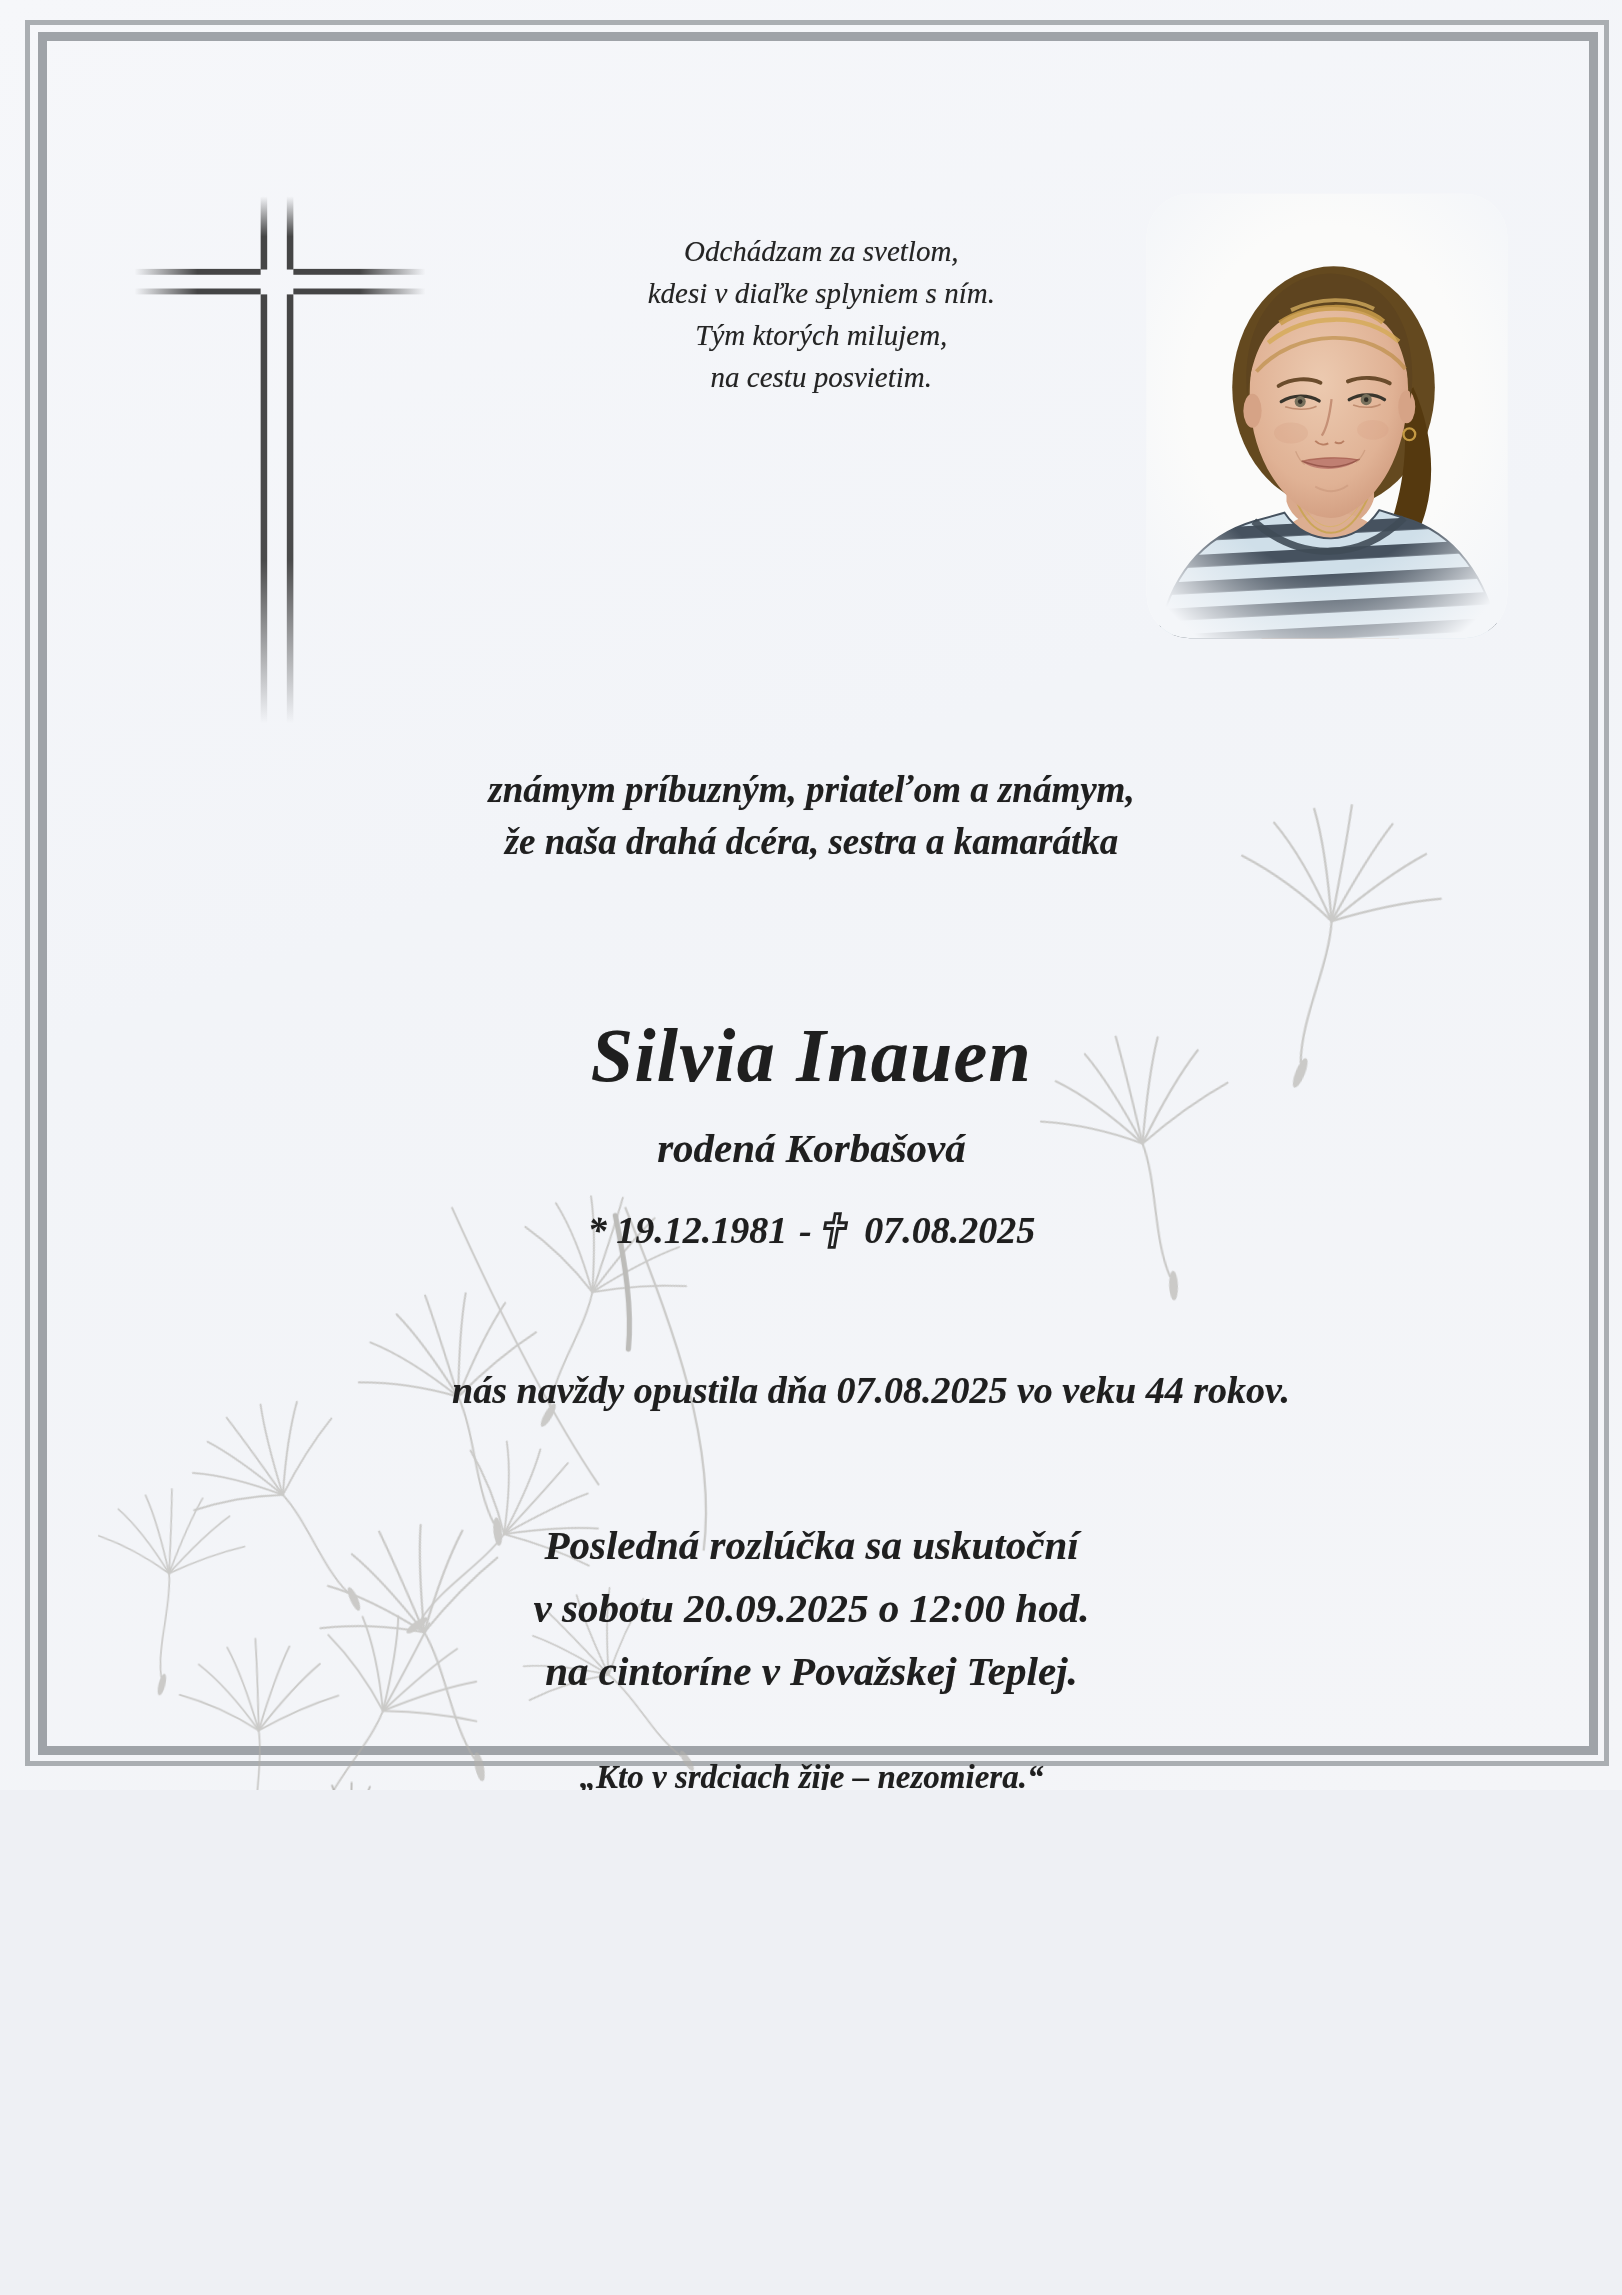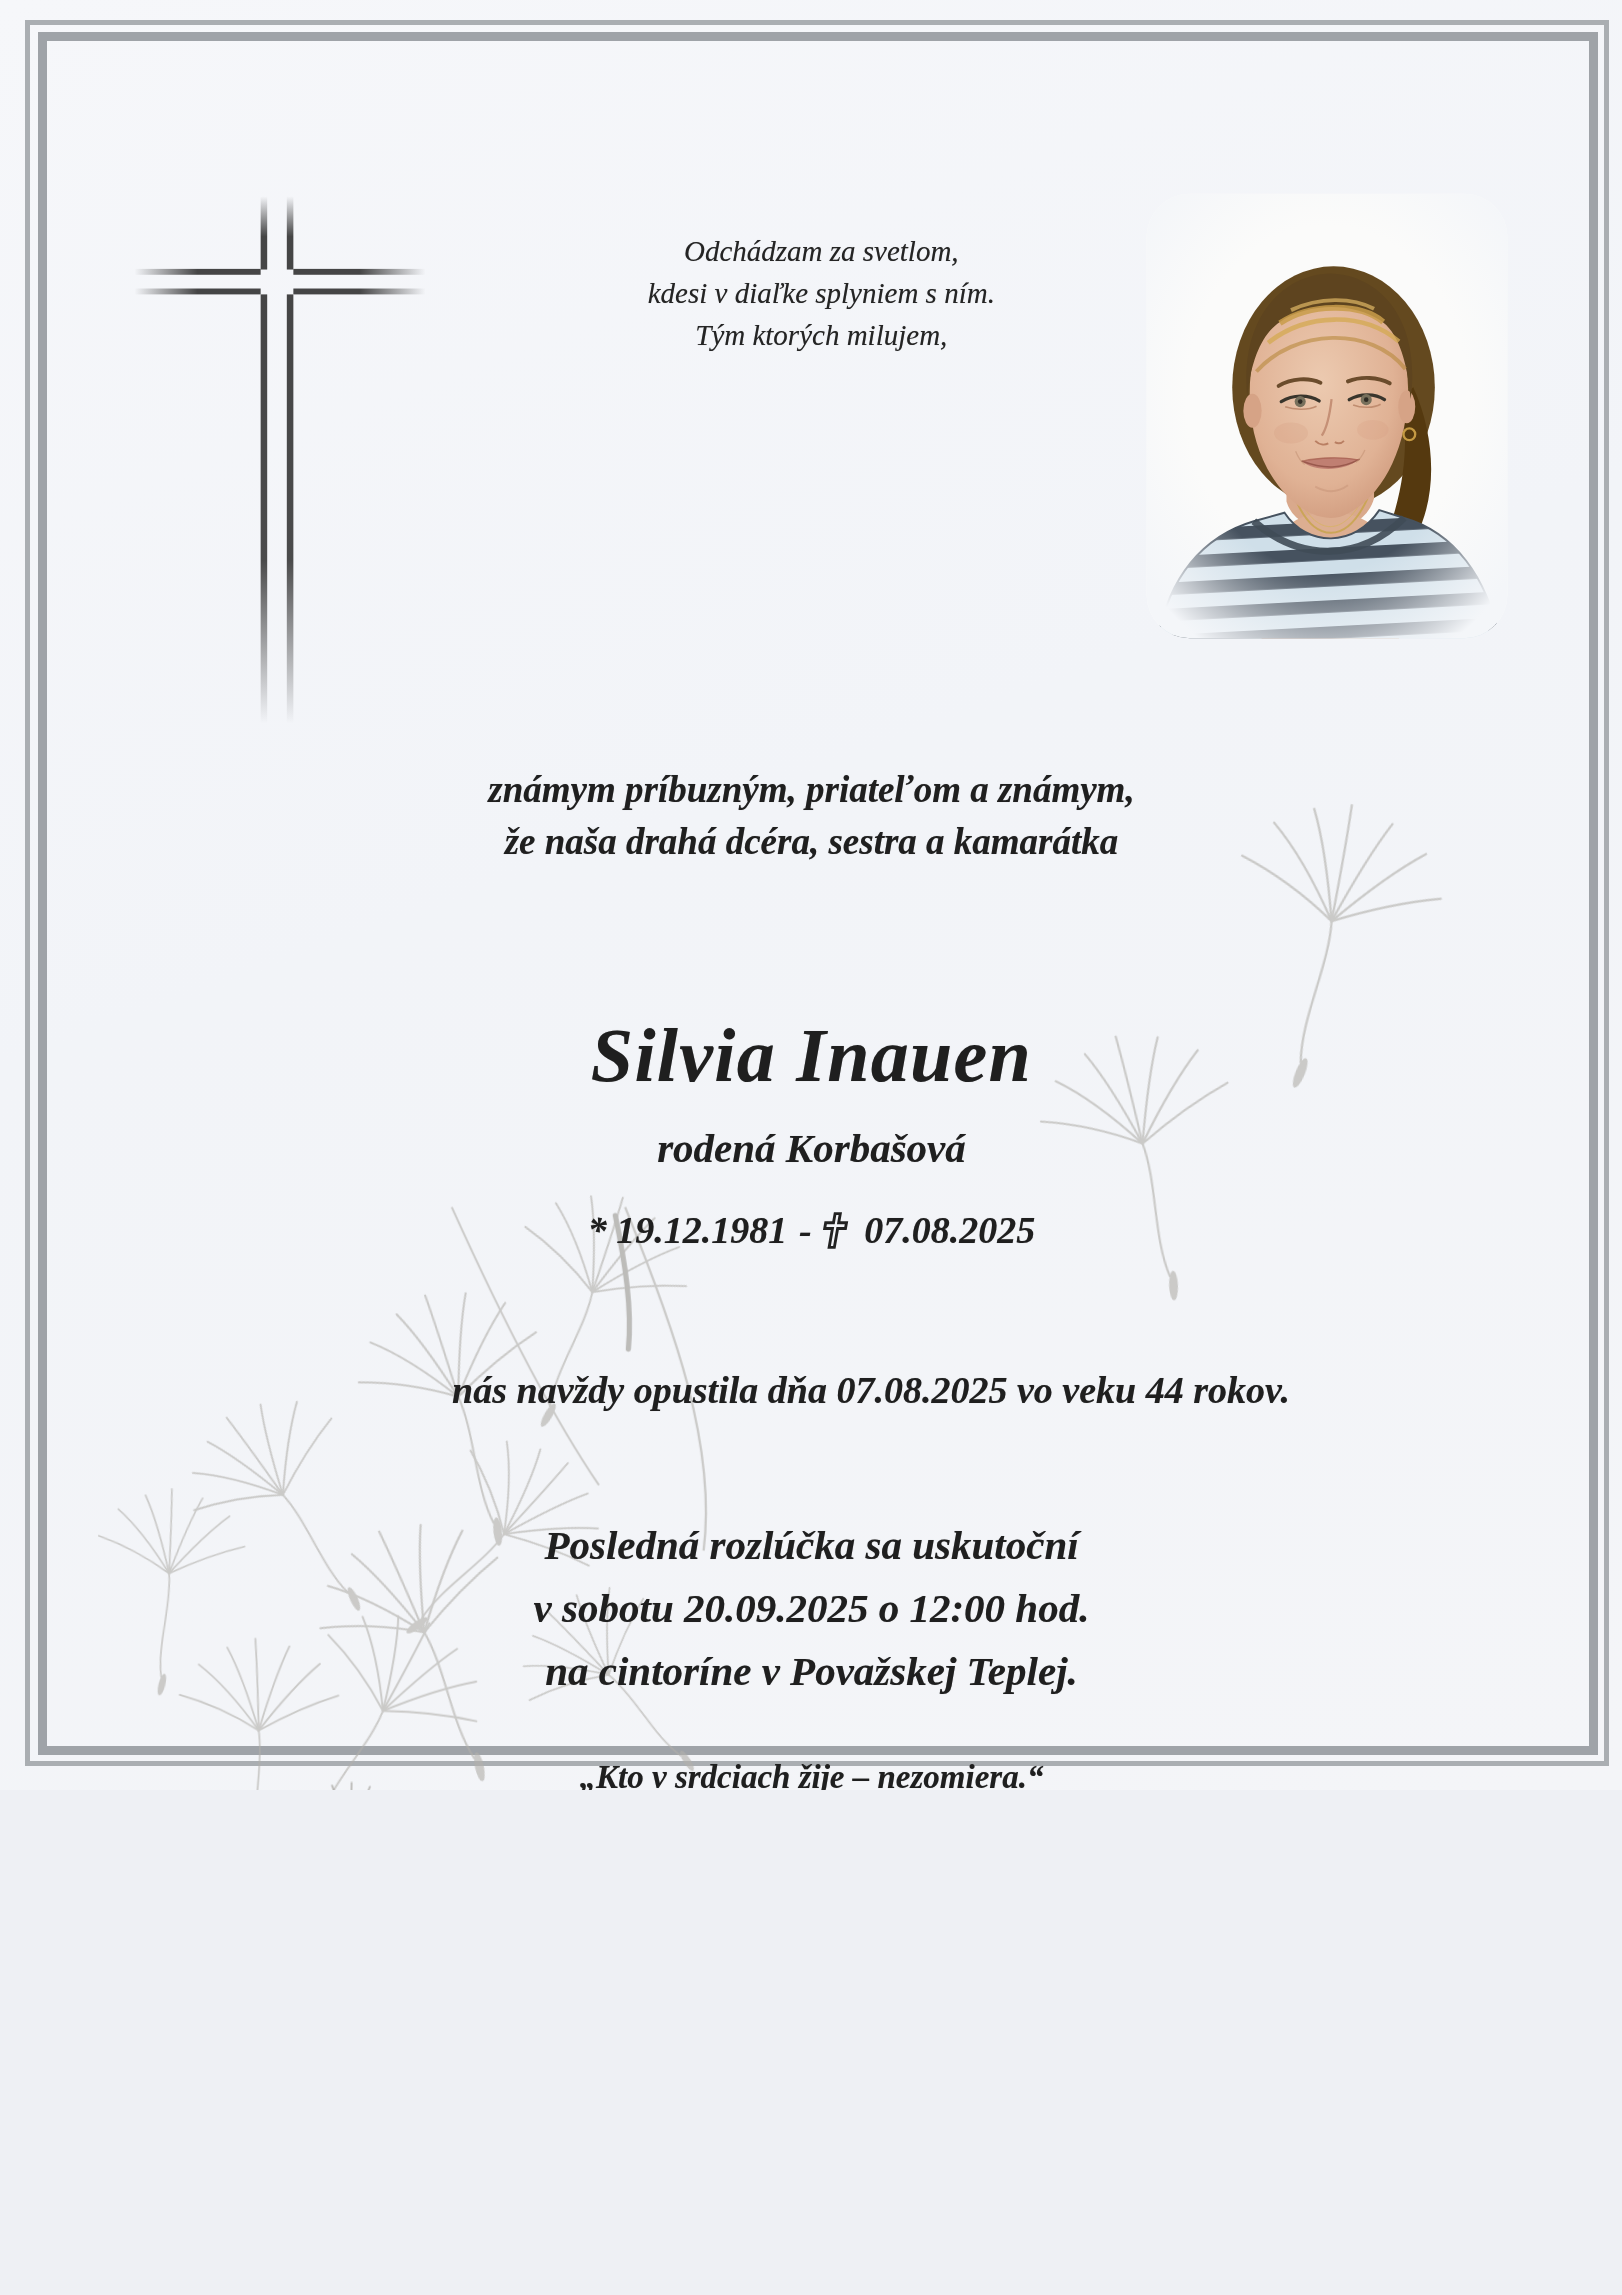--- a/index.html
+++ b/index.html
@@ -288,20 +288,21 @@
       <ellipse cx="350" cy="365" rx="24" ry="15" fill="#cf8f72" opacity="0.15"></ellipse>
       <path d="M262,452 C280,462 296,462 312,450" stroke="#c08d70" stroke-width="3" opacity="0.4" fill="none"></path>
       <rect x="0" y="0" width="560" height="688" fill="url(#pv)"></rect>
     </g>
   </svg>
 
   <div class="tline poem soft">
     <div>Odchádzam za svetlom,</div>
     <div>kdesi v diaľke splyniem s ním.</div>
     <div>Tým ktorých milujem,</div>
+    <div>na cestu posvietim.</div>
   </div>
 
   <div class="tline announce soft">
     <div>známym príbuzným, priateľom a známym,</div>
     <div>že naša drahá dcéra, sestra a kamarátka</div>
   </div>
 
   <div class="tline name soft">Silvia Inauen</div>
   <div class="tline maiden soft">rodená Korbašová</div>
 

